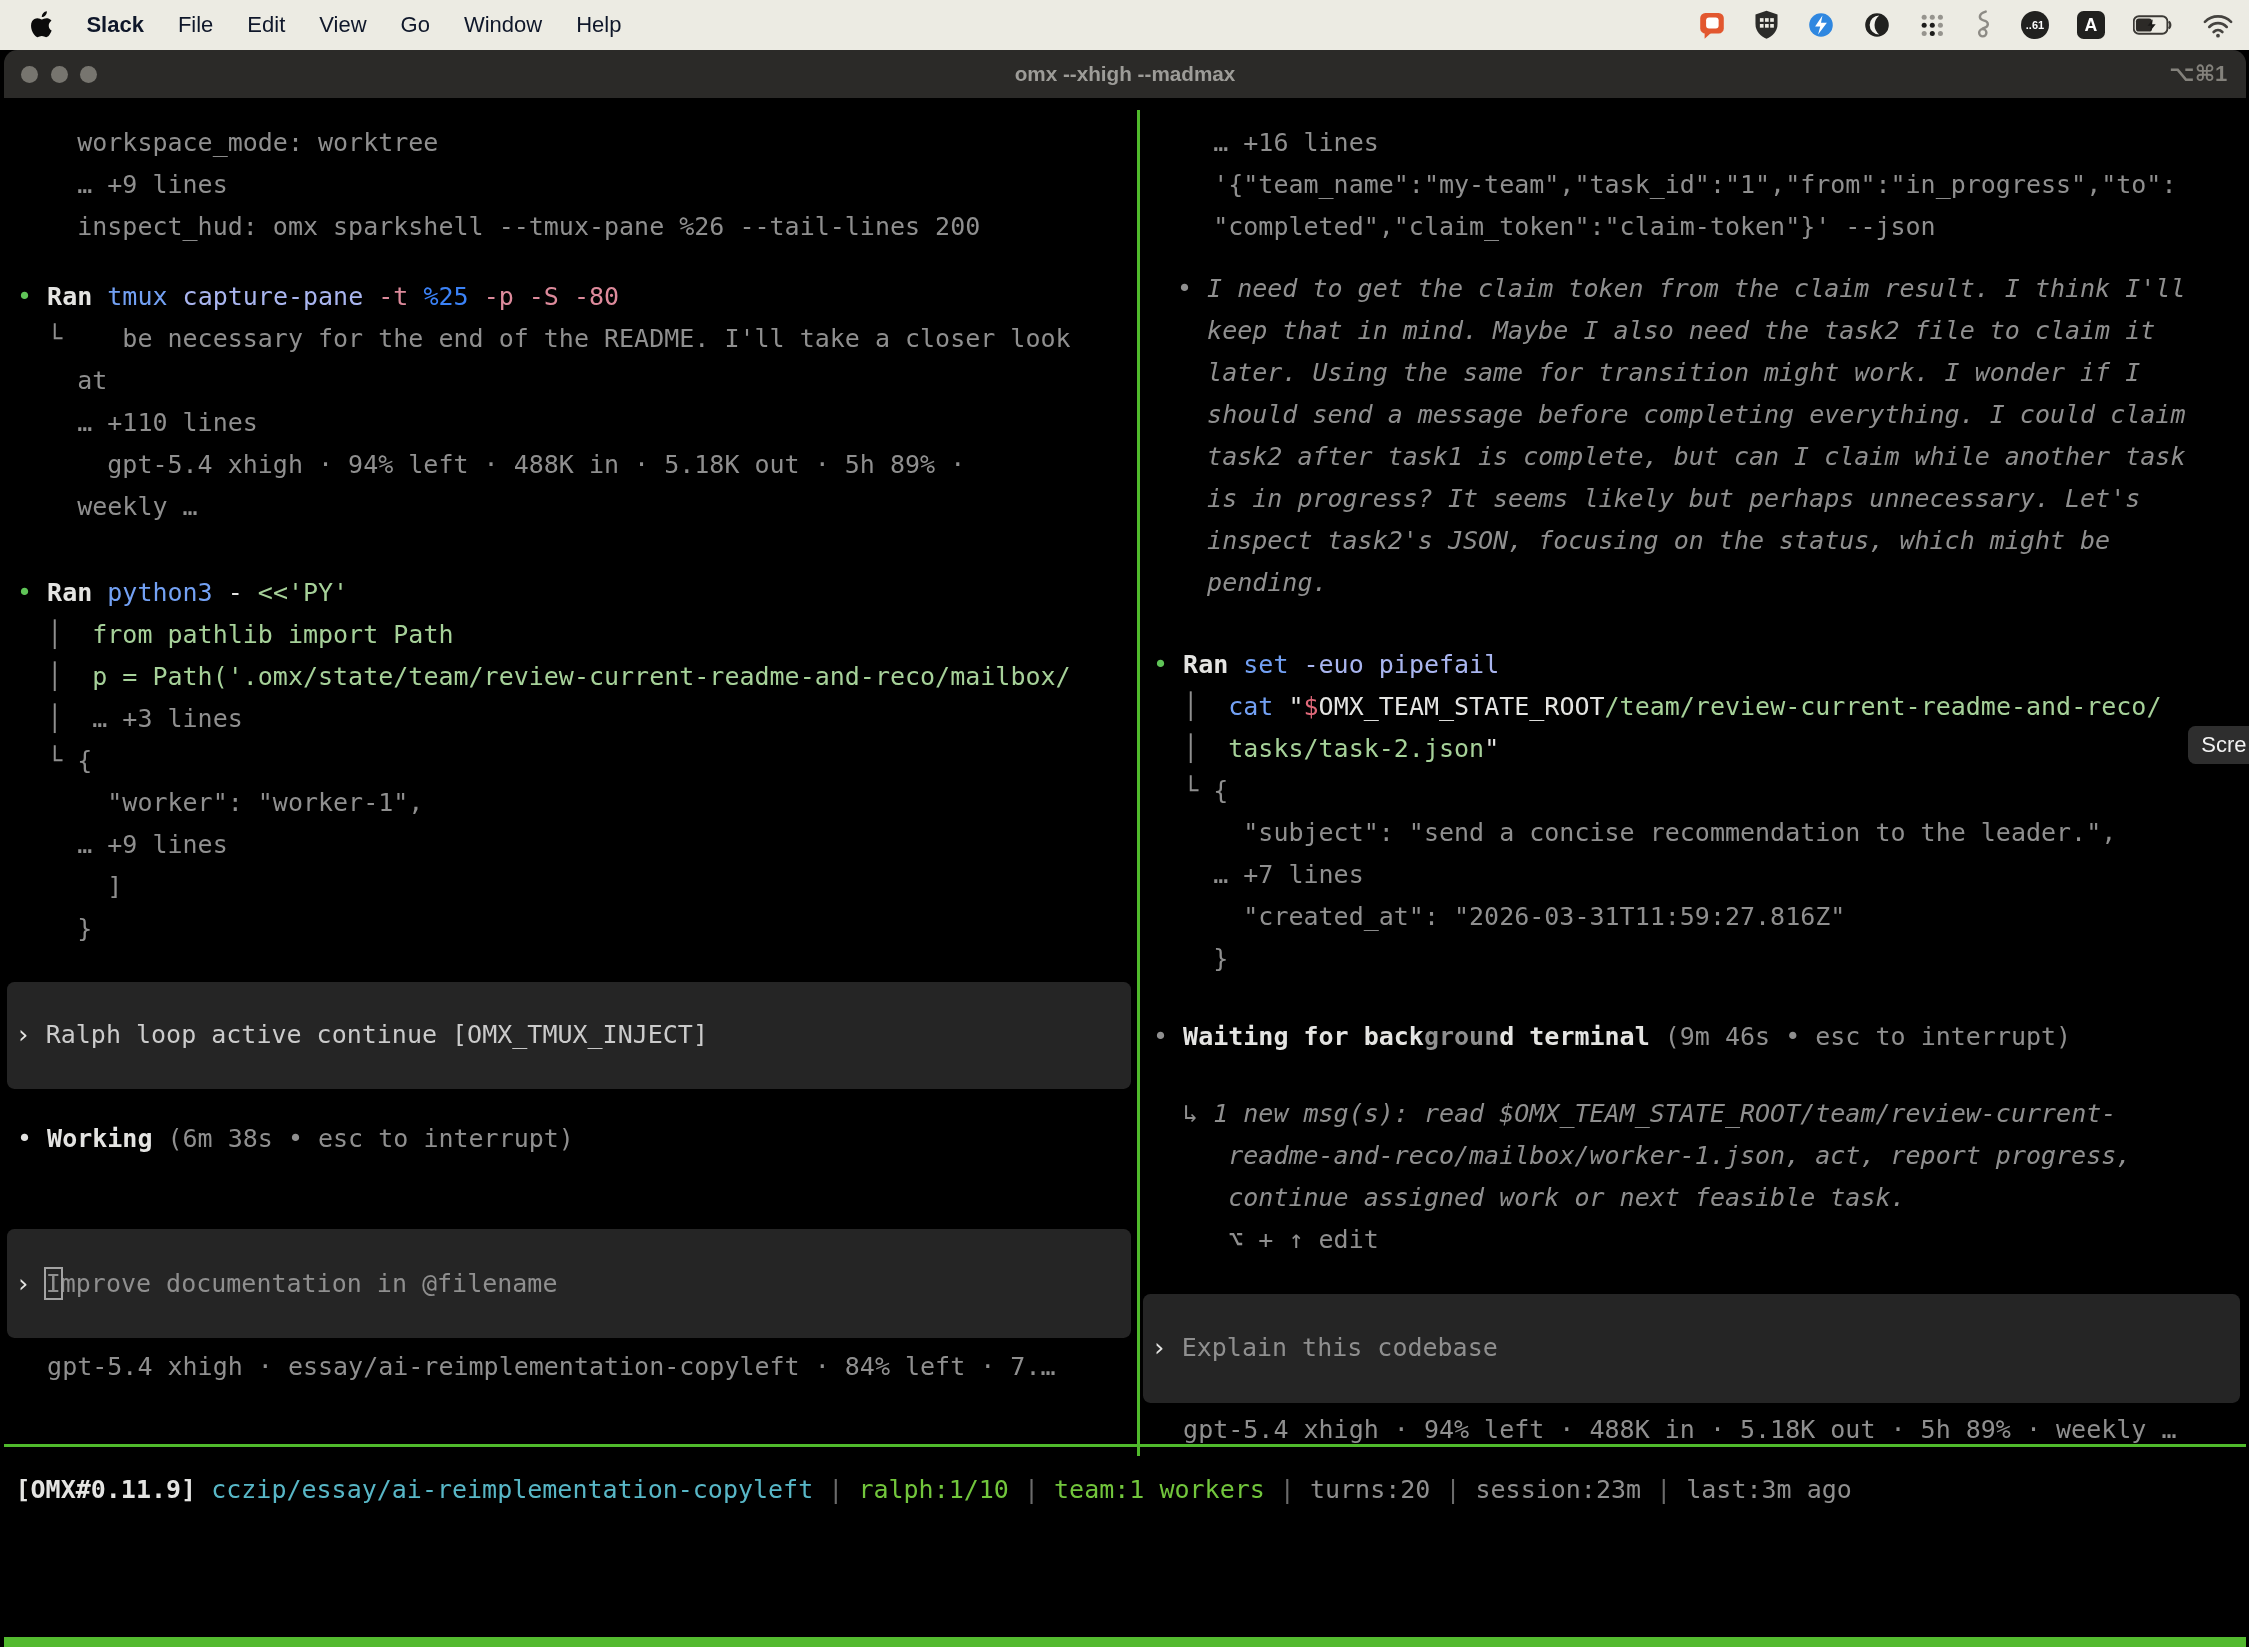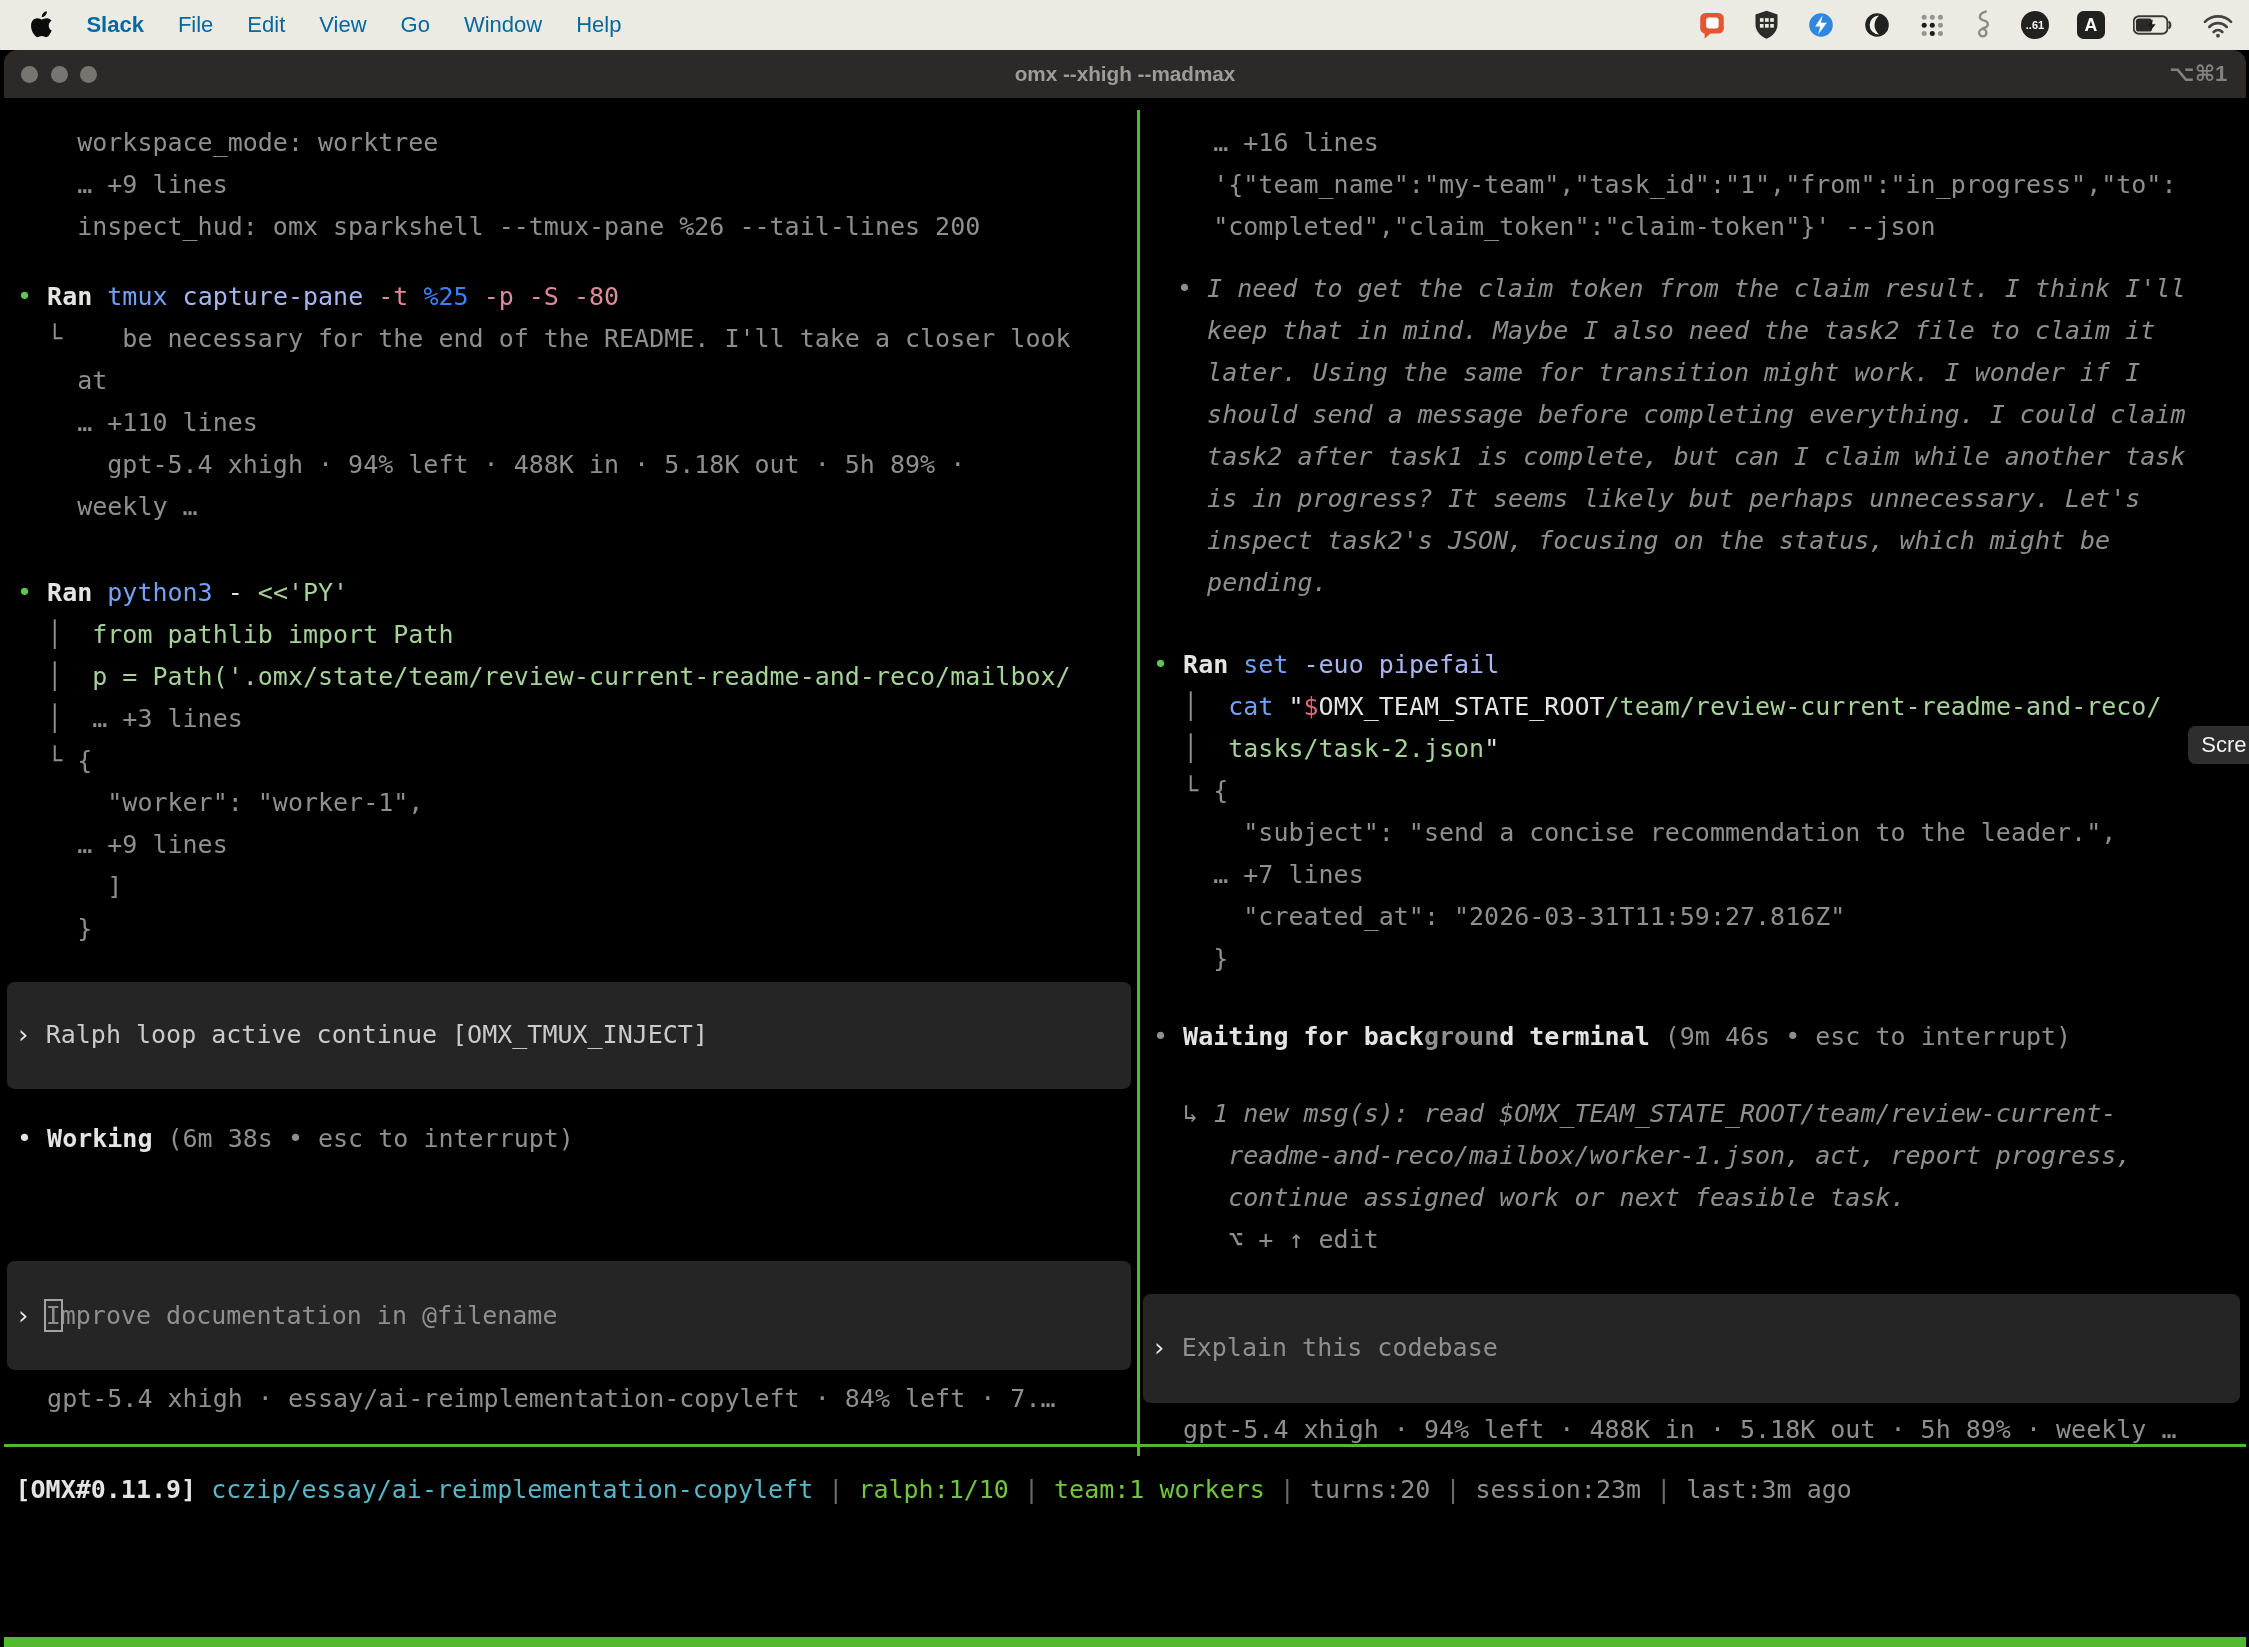--- a/index.html
+++ b/index.html
@@ -3,21 +3,21 @@
 <meta charset="utf-8">
 <style>
   html,body{margin:0;padding:0;background:#000;}
   .screen{position:relative;width:2250px;height:1648px;overflow:hidden;
     font-family:"Liberation Sans","DejaVu Sans",sans-serif;}
 
   
   .menubar{position:absolute;top:0;left:0;right:0;height:50px;background:#ecebe3;
     display:flex;align-items:center;justify-content:space-between;color:#141414;}
   .menu-left{display:flex;align-items:center;gap:0;padding-left:29.5px;}
-  .menu-item{font-size:22px;padding:0 17px;color:#0369a1;}
+  .menu-item{font-size:22px;padding:0 17px;color:#0f172a;}
   .menu-item.app{font-weight:bold;}
   .apple-wrap{padding:0 13.3px 0 0;display:flex;align-items:center;}
   .menu-right{display:flex;align-items:center;gap:28px;padding-right:16px;}
   .mbicon{display:flex;align-items:center;justify-content:center;height:29.5px;}
   .badge-circle{width:28px;height:28px;border-radius:50%;background:#21211f;color:#fff;
     display:flex;align-items:center;justify-content:center;font-size:11px;font-weight:bold;}
   .key-square{width:28px;height:28px;border-radius:6.6px;background:#21211f;color:#fff;
     display:flex;align-items:center;justify-content:center;font-size:17.7px;font-weight:bold;}
 
   
@@ -199,21 +199,21 @@
               <div class="tline"><span class="c-g">    … +9 lines</span></div>
               <div class="tline"><span class="c-g">      ]</span></div>
               <div class="tline"><span class="c-g">    }</span></div>
             </div>
             <div class="band" style="margin-top: 32px; height: 107px;">
               <div class="tline"><span class="c-w">› </span><span class="c-lgt">Ralph loop active continue [OMX_TMUX_INJECT]</span></div>
             </div>
             <div style="margin-top: 29.5px;">
               <div class="tline"><span class="c-w">• </span><span class="c-w bold">Working</span><span class="c-g"> (6m 38s • esc to interrupt)</span></div>
             </div>
-            <div class="band" style="margin-top: 101px; height: 109px; align-items: center;">
+            <div class="band" style="margin-top: 69px; height: 109px; align-items: center;">
               <div class="tline"><span class="c-w">› </span><span class="c-g cursor">I</span><span class="c-g">mprove documentation in @filename</span></div>
             </div>
             <div style="margin-top: 7.4px;">
               <div class="tline"><span class="c-g">  gpt-5.4 xhigh · essay/ai-reimplementation-copyleft · 84% left · 7.…</span></div>
             </div>
           </div>
         <div class="divider"></div>
         <div class="pane right">
             <div>
               <div class="tline"><span class="c-g">    … +16 lines</span></div>

